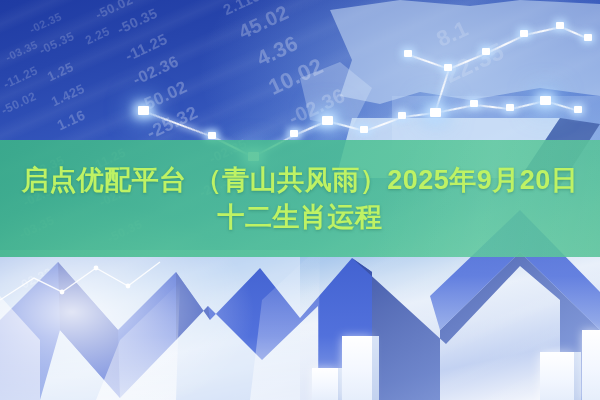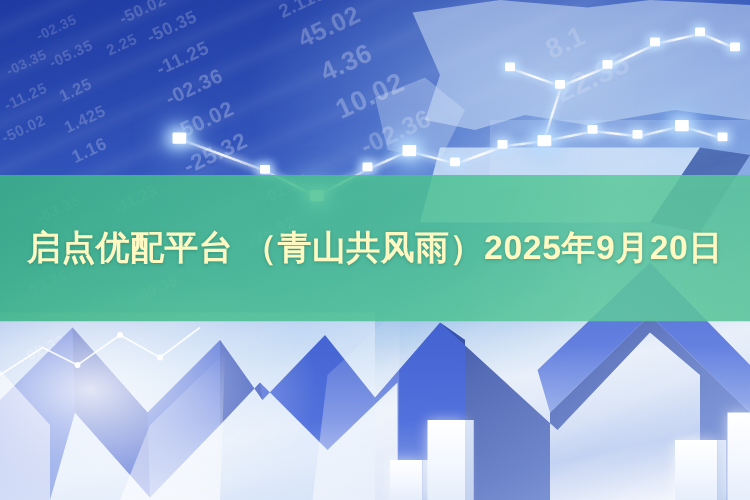--- a/index.html
+++ b/index.html
@@ -113,21 +113,21 @@
   
   #headline{
     position:absolute;
     left:0;right:0;top:140px;height:117px;
     display:flex;flex-direction:column;
     align-items:center;justify-content:center;
     gap:6px;
     text-align:center;
   }
   #headline .ln{
-    color:#fef9c3;
+    color:#bef264;
     font-weight:700;
     font-size:27px;
     line-height:1.12;
     letter-spacing:.5px;
     text-shadow:0 1px 3px rgba(20,90,70,.35);
     white-space:nowrap;
   }
   #headline .ln2{font-size:27px;}
 </style>
 </head>
@@ -285,15 +285,16 @@
       <div class="bar" style="left: 540px; top: 352px; width: 34px; height: 48px;">
         <span class="side"></span>
       </div>
       <div class="bar" style="left: 582px; top: 330px; width: 18px; height: 70px;"></div>
     </div>
 
   <div id="greenband"></div>
 
   <div id="headline">
     <div class="ln ln1">启点优配平台 （青山共风雨）2025年9月20日</div>
+    <div class="ln ln2">十二生肖运程</div>
   </div>
 
 </div>
 
 </body></html>

